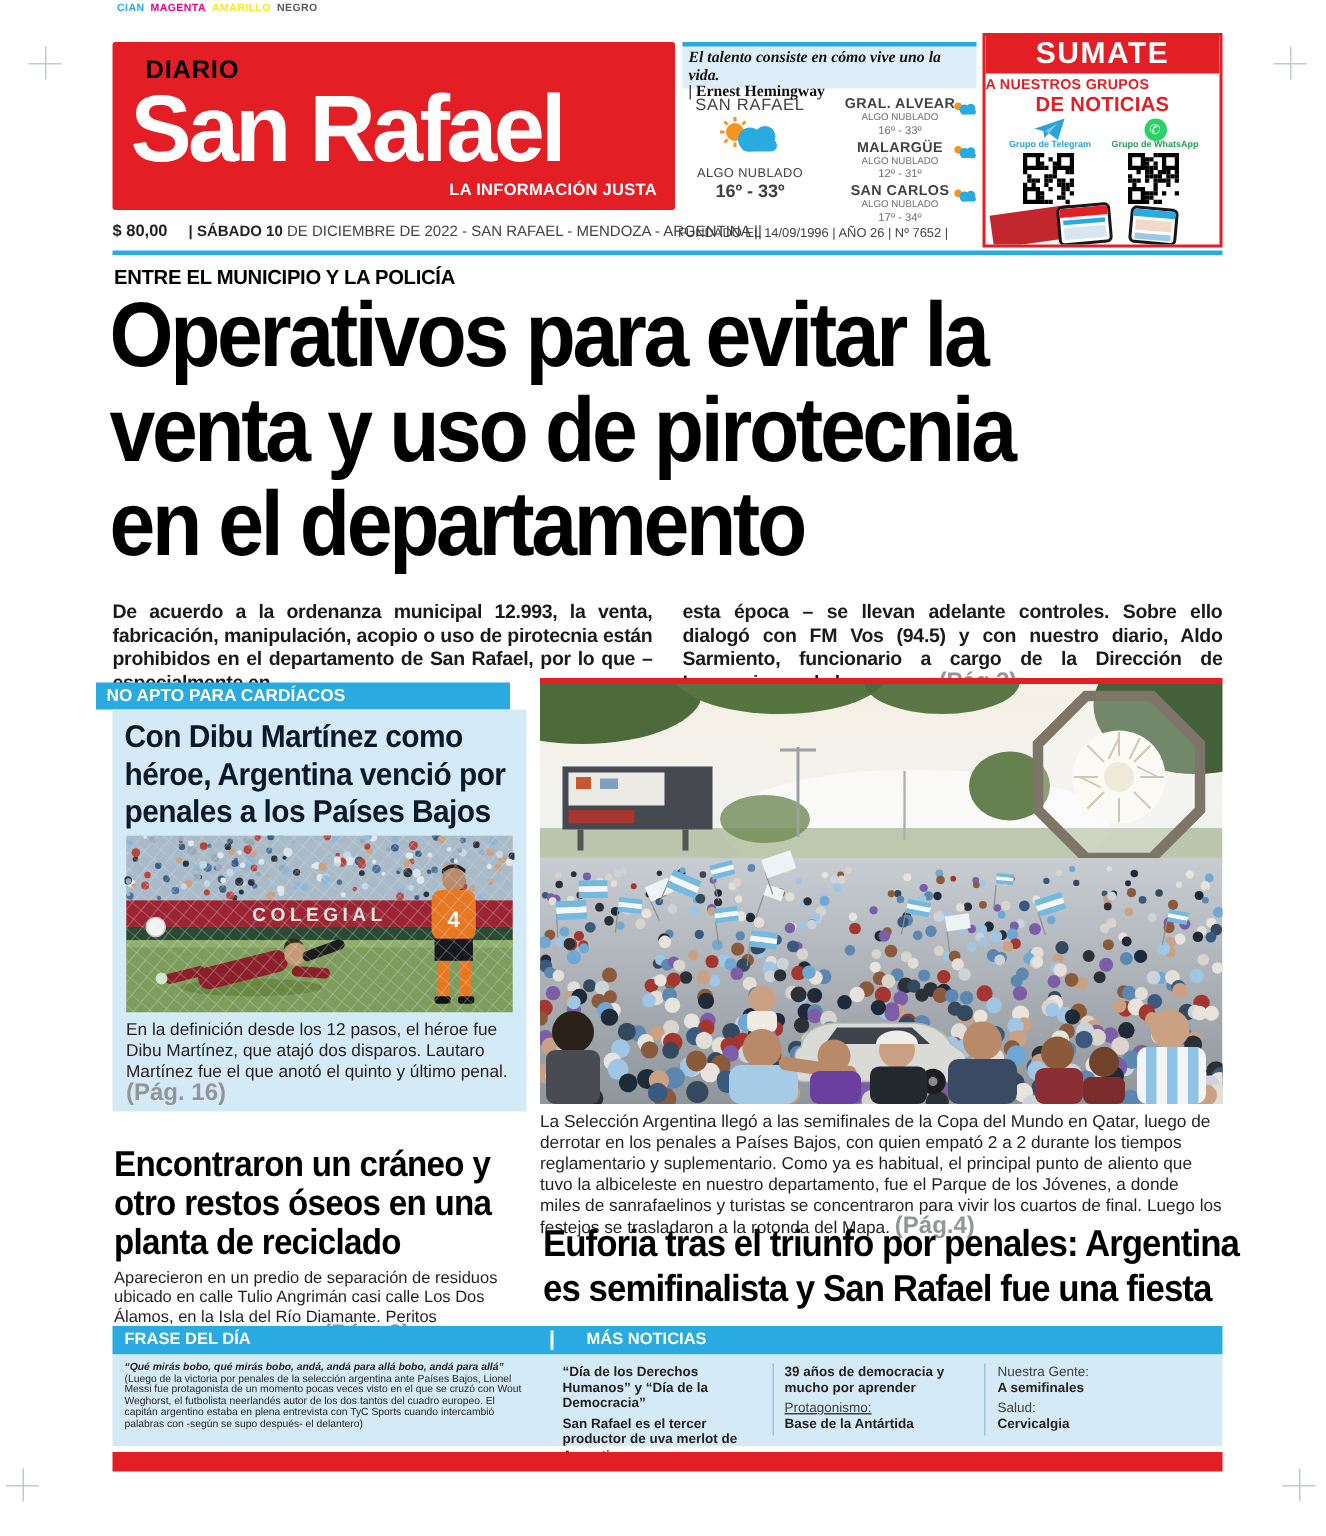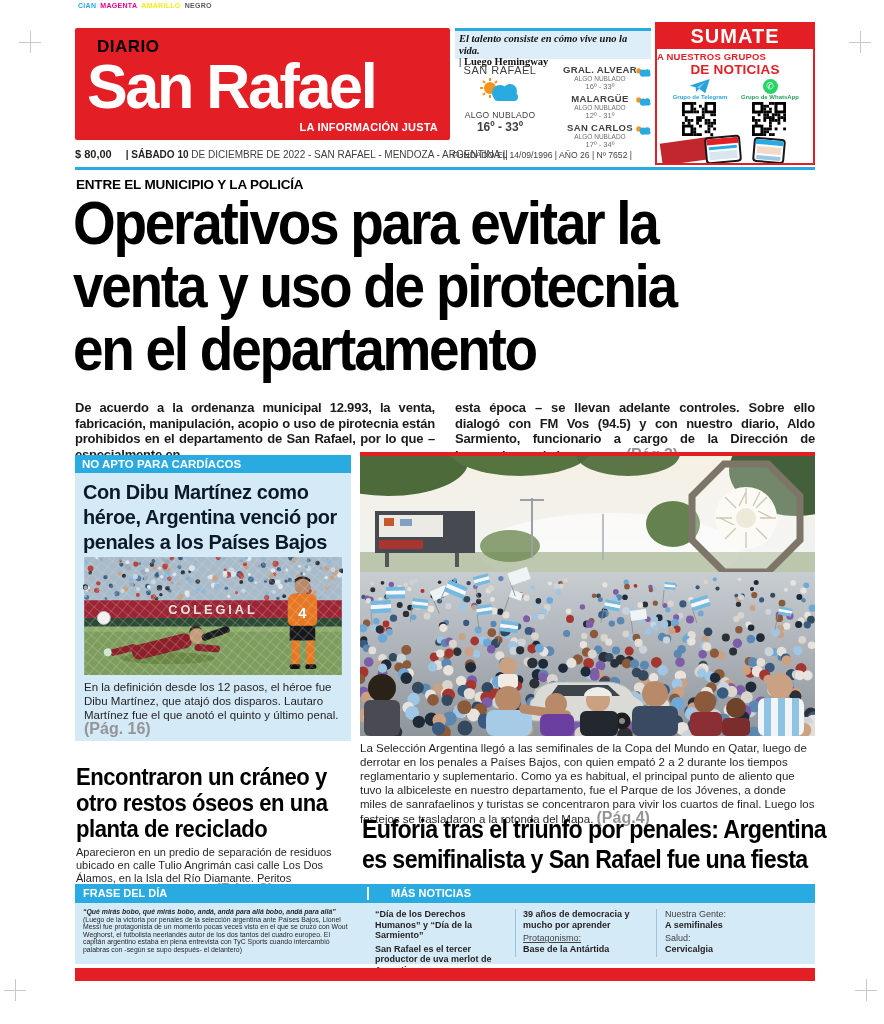--- a/index.html
+++ b/index.html
@@ -50,21 +50,21 @@
   .date-b{font-weight:bold;color:#231f20;}
   .rule-cyan{left:75px;top:167px;width:740px;height:3px;background:#29abe2;}
   
   .kicker{left:76px;top:177px;font-size:13.5px;font-weight:800;color:#000;letter-spacing:-.2px;}
   .hl{white-space:pre-line;font-weight:800;color:#000;transform-origin:left top;}
   .hl-main{left:73px;top:192px;font-size:61px;line-height:63px;letter-spacing:-2.5px;transform:scaleX(.9);width:840px;}
   .lede{font-size:13px;font-weight:700;line-height:15.5px;text-align:justify;color:#1a1a1a;letter-spacing:-.2px;}
   .pgref{color:#939598;font-weight:600;font-size:16px;}
   
   .tagbar{background:#29abe2;color:#fff;font-weight:800;}
-  .tag1{left:75px;top:455px;width:276px;height:18px;font-size:11.5px;line-height:18px;padding-left:7px;box-sizing:border-box;}
+  .tag1{left:64px;top:455px;width:276px;height:18px;font-size:11.5px;line-height:18px;padding-left:7px;box-sizing:border-box;}
   .bluepanel{left:75px;top:473px;width:276px;height:268px;background:#d4eaf7;}
   .hl-dibu{left:83px;top:479px;font-size:21px;line-height:25px;letter-spacing:-.4px;color:#0c1926;transform:scaleX(.95);width:300px;}
   .cap{font-size:11.5px;line-height:14px;font-weight:500;color:#231f20;}
   .cap-dibu{left:84px;top:680px;width:258px;}
   .tag2{left:75px;top:746px;width:276px;height:15px;font-size:9.3px;line-height:15px;padding-left:5px;box-sizing:border-box;letter-spacing:-.1px;}
   .hl-skull{left:76px;top:764px;font-size:24px;line-height:26px;letter-spacing:-.5px;transform:scaleX(.92);width:300px;}
   .skull-body{left:76px;top:846px;width:276px;font-size:11px;line-height:12.8px;}
   
   .rule-red{left:360px;top:452px;width:455px;height:4px;background:#e31e24;}
   .bigphoto{left:360px;top:456px;width:455px;height:280px;}
@@ -98,21 +98,21 @@
   </div>
 
   <div class="abs masthead">
     <div class="mh-label">DIARIO</div>
     <div class="mh-title">San Rafael</div>
     <div class="mh-tag">LA INFORMACIÓN JUSTA</div>
   </div>
 
   <div class="abs quotebox">
     <div class="quote-t">El talento consiste en cómo vive uno la vida.</div>
-    <div class="quote-a">| Luego Hemingway</div>
+    <div class="quote-a">| Ernest Hemingway</div>
   </div>
 
   <div class="abs weather">
     <div class="abs" style="left:0;top:0;width:90px;text-align:center;">
       <div class="w-city">SAN RAFAEL</div>
       <svg width="52" height="32" viewBox="0 0 52 32" style="margin:1px auto;display:block;">
         <circle cx="16" cy="11" r="6" fill="#f7941d"></circle>
         <g stroke="#f7941d" stroke-width="2">
             <path d="M16,1 V4 M16,18 V21 M6,11 H9 M23,11 H26 M9,4 l2,2 M23,4 l-2,2 M9,18 l2,-2"></path>
           </g>
@@ -1323,21 +1323,21 @@
 
   <div class="abs botbar">
     <span class="fd">FRASE DEL DÍA</span>
     <span class="mn">MÁS NOTICIAS</span>
   </div>
   <div class="abs botpanel">
     <div class="frase">
       <span class="q">“Qué mirás bobo, qué mirás bobo, andá, andá para allá bobo, andá para allá”</span><span> (Luego de la victoria por penales de la selección argentina ante Países Bajos, Lionel Messi fue protagonista de un momento pocas veces visto en el que se cruzó con Wout Weghorst, el futbolista neerlandés autor de los dos tantos del cuadro europeo. El capitán argentino estaba en plena entrevista con TyC Sports cuando intercambió palabras con -según se supo después- el delantero)</span>
     </div>
     <div class="newscol" style="left:300px;width:132px;">
-      <div class="b">“Día de los Derechos Humanos” y “Día de la Sarmiento”</div>
+      <div class="b">“Día de los Derechos Humanos” y “Día de la Democracia”</div>
       <div class="b" style="margin-top:3px;">San Rafael es el tercer productor de uva merlot de Argentina</div>
     </div>
     <div class="coldiv" style="left:440px;"></div>
     <div class="newscol" style="left:448px;width:125px;">
       <div class="b">39 años de democracia y mucho por aprender</div>
       <div class="lb" style="margin-top:3px;text-decoration:underline;">Protagonismo:</div>
       <div class="b">Base de la Antártida</div>
     </div>
     <div class="coldiv" style="left:581px;"></div>
     <div class="newscol" style="left:590px;width:140px;">

